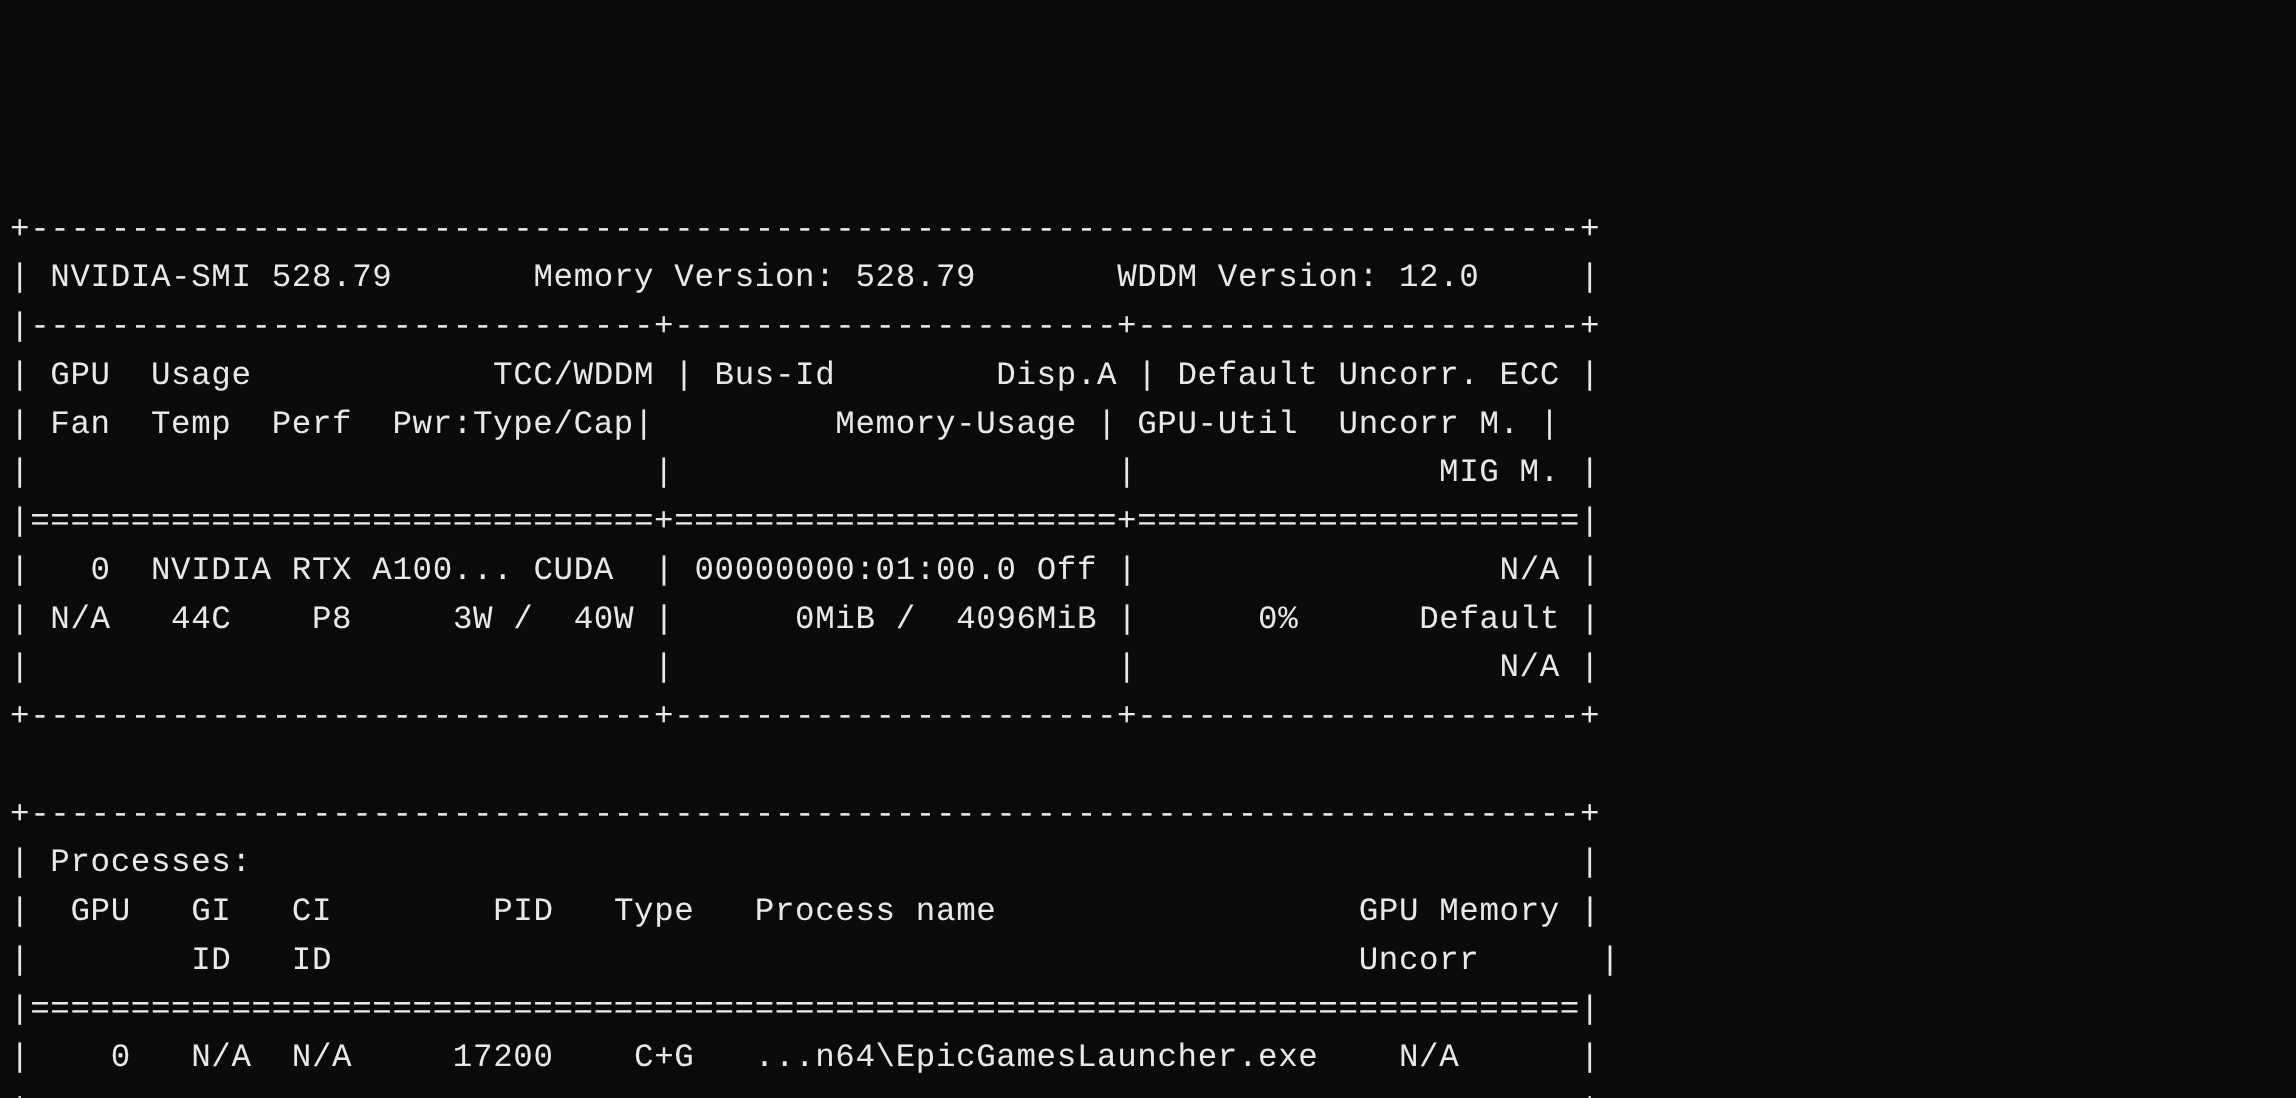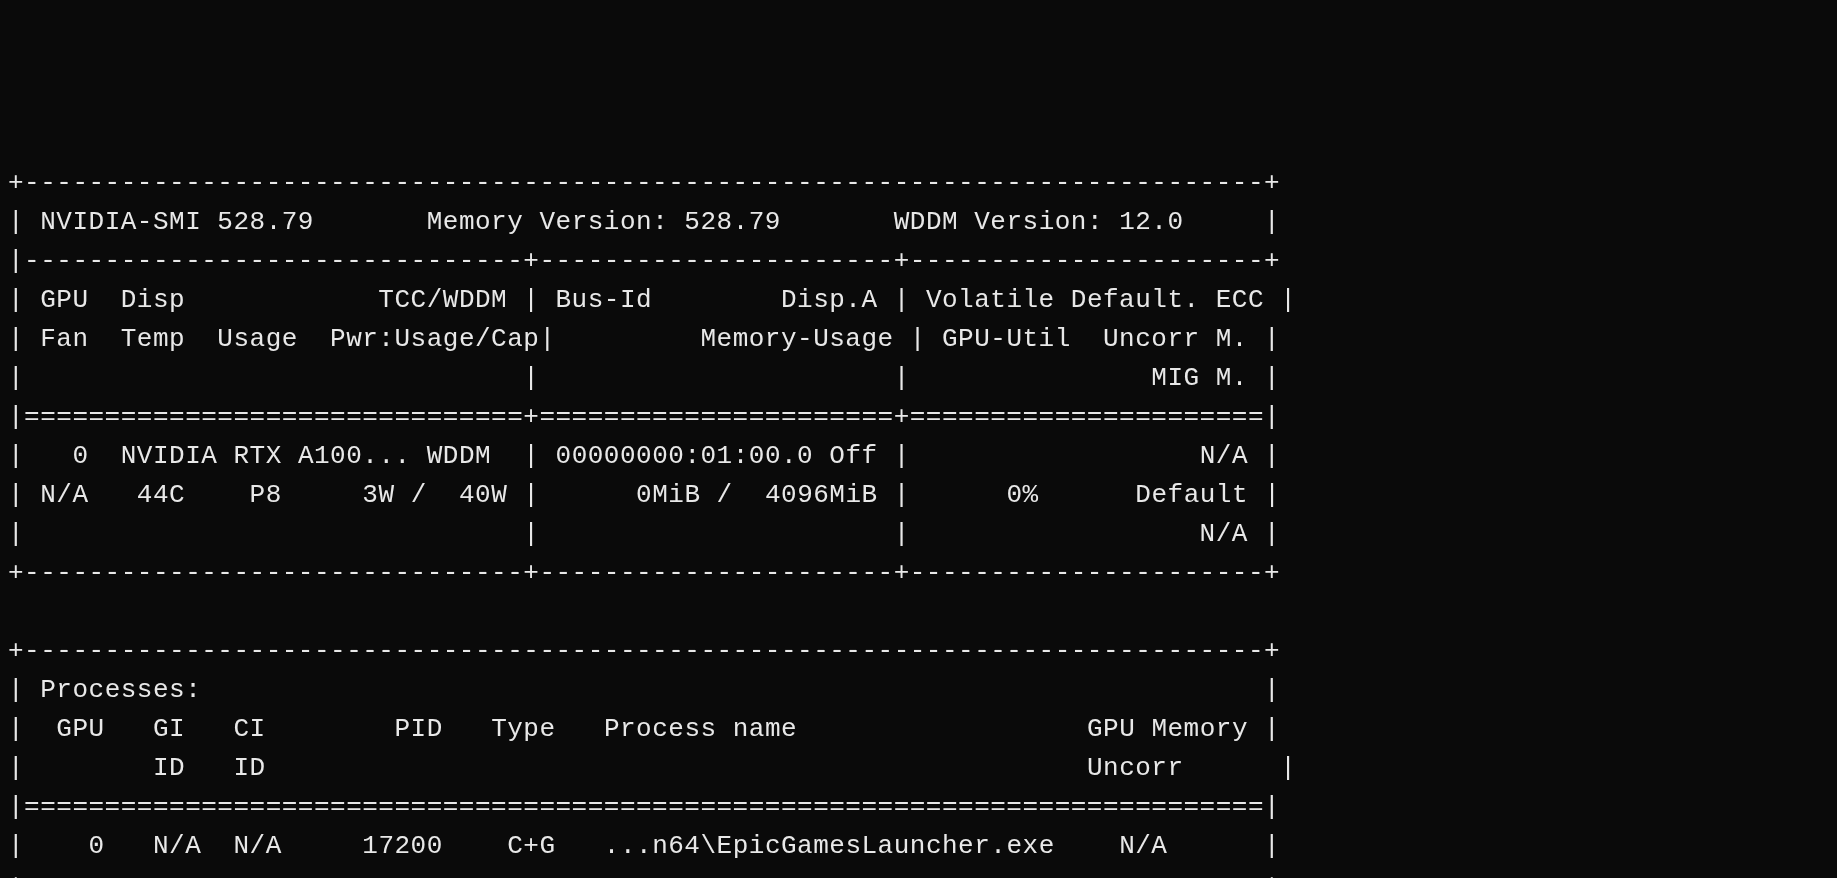--- a/index.html
+++ b/index.html
@@ -22,25 +22,25 @@
     }
   </style>
 </head>
 <body>
 
 
 
 <div class="terminal"><span>+-----------------------------------------------------------------------------+</span>
 | <span>NVIDIA-SMI</span> <span>528.79</span>       <span>Memory Version:</span> <span>528.79</span>       <span>WDDM Version:</span> <span>12.0</span>     |
 <span>|-------------------------------+----------------------+----------------------+</span>
-| <span>GPU  Disp            TCC/WDDM</span> | <span>Bus-Id        Disp.A</span> | <span>Volatile Default. ECC</span> |
-| <span>Fan  Temp  Usage  Pwr:Usage/Cap</span>|         <span>Memory-Usage</span> | <span>GPU-Util  Uncorr M.</span> |
+| <span>GPU  Usage            TCC/WDDM</span> | <span>Bus-Id        Disp.A</span> | <span>Default Uncorr. ECC</span> |
+| <span>Fan  Temp  Perf  Pwr:Type/Cap</span>|         <span>Memory-Usage</span> | <span>GPU-Util  Uncorr M.</span> |
 |                               |                      |               <span>MIG M.</span> |
 <span>|===============================+======================+======================|</span>
-|   <span>0</span>  <span>NVIDIA RTX A100...</span> <span>WDDM</span>  | <span>00000000:01:00.0</span> <span>Off</span> |                  <span>N/A</span> |
+|   <span>0</span>  <span>NVIDIA RTX A100...</span> <span>CUDA</span>  | <span>00000000:01:00.0</span> <span>Off</span> |                  <span>N/A</span> |
 | <span>N/A</span>   <span>44C</span>    <span>P8</span>     <span>3W</span> /  <span>40W</span> |      <span>0MiB</span> /  <span>4096MiB</span> |      <span>0%</span>      <span>Default</span> |
 |                               |                      |                  <span>N/A</span> |
 <span>+-------------------------------+----------------------+----------------------+</span>
                                                                                
 <span>+-----------------------------------------------------------------------------+</span>
 | <span>Processes:</span>                                                                  |
 |  <span>GPU</span>   <span>GI</span>   <span>CI</span>        <span>PID</span>   <span>Type</span>   <span>Process name</span>                  <span>GPU Memory</span> |
 |        <span>ID</span>   <span>ID</span>                                                   <span>Uncorr</span>      |
 <span>|=============================================================================|</span>
 |    <span>0</span>   <span>N/A</span>  <span>N/A</span>     <span>17200</span>    <span>C+G</span>   <span>...n64\EpicGamesLauncher.exe</span>    <span>N/A</span>      |

